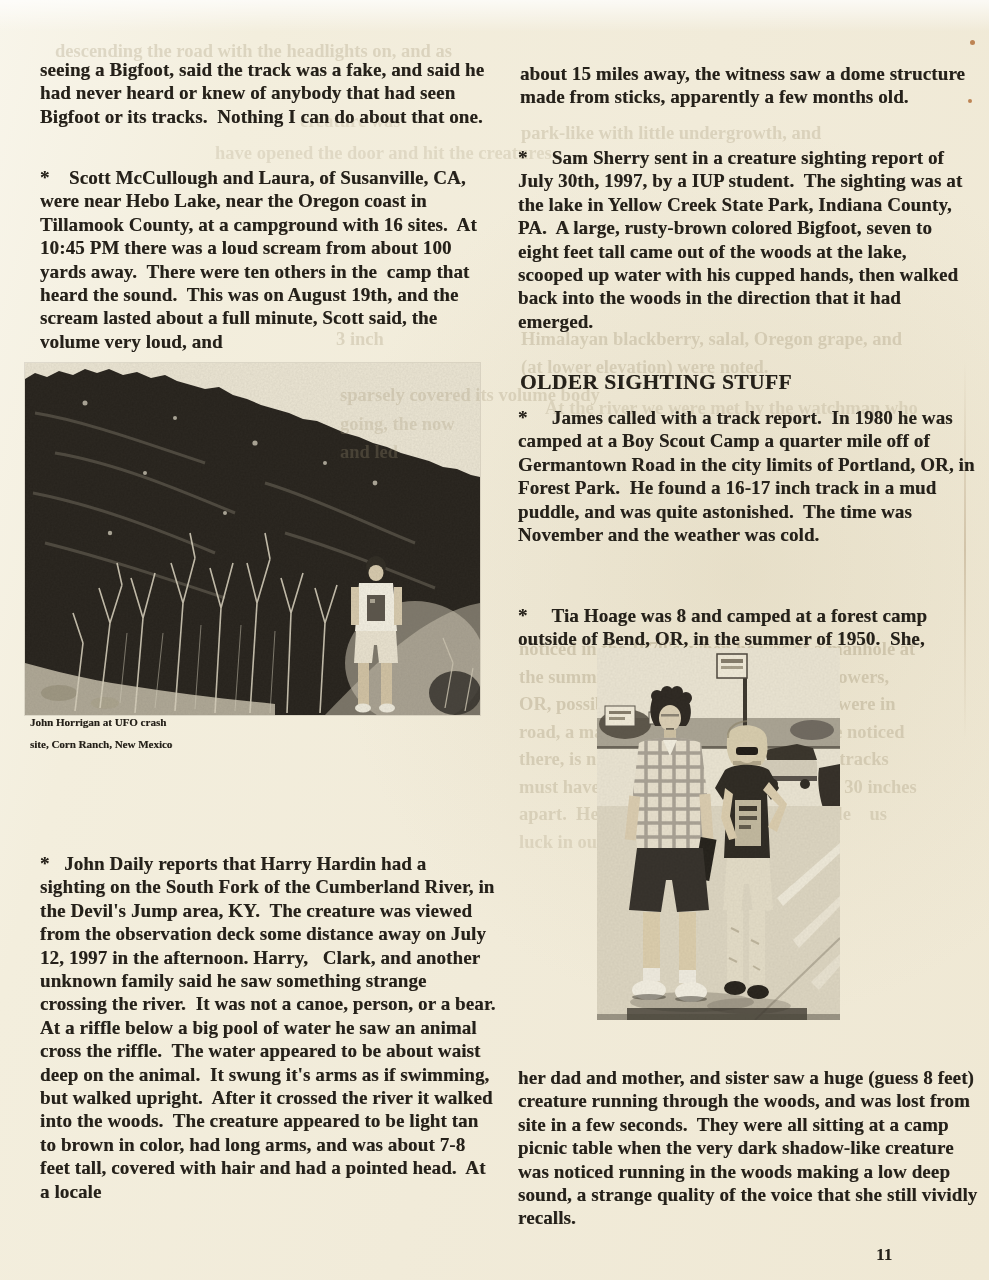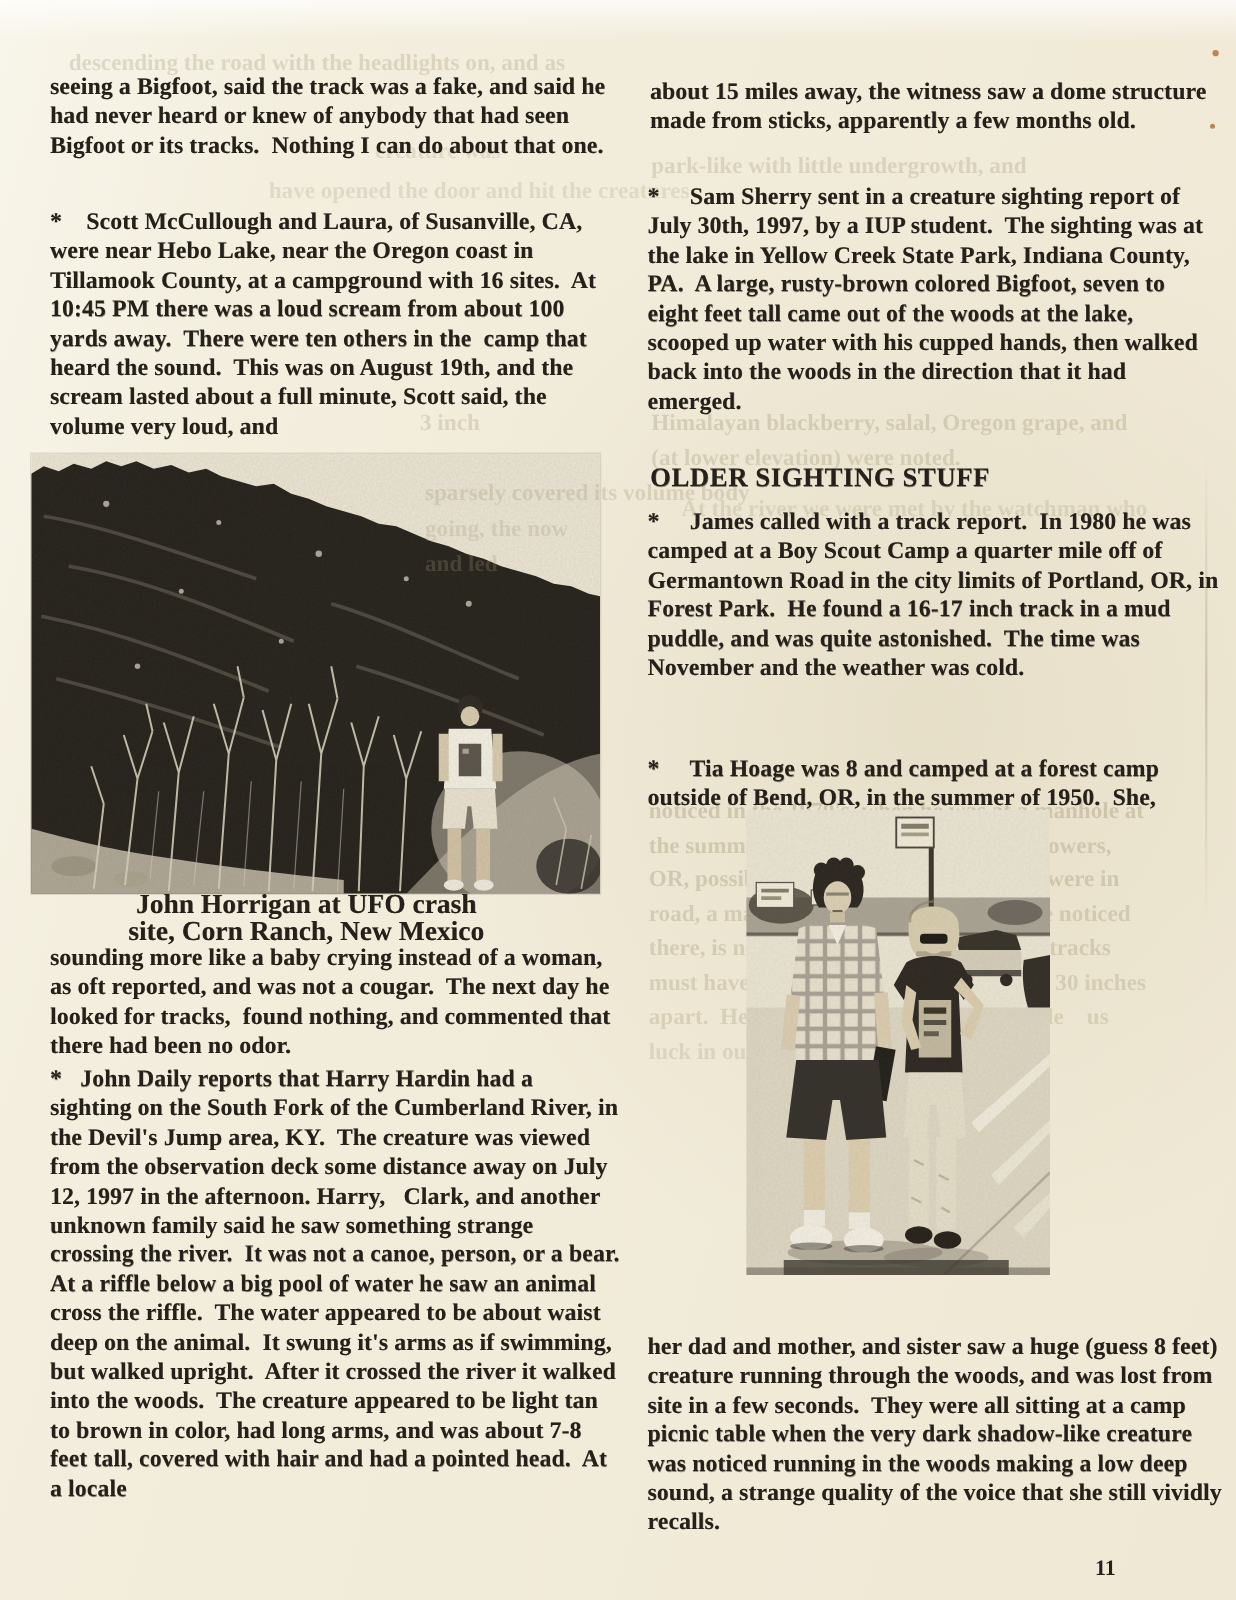--- a/index.html
+++ b/index.html
@@ -15,21 +15,21 @@
   .para{
     position:absolute;font-size:19px;line-height:23.4px;white-space:pre-wrap;
     letter-spacing:.1px;z-index:3;
     text-shadow:.3px .3px .35px rgba(40,33,25,.45);
   }
   .heading{
     position:absolute;font-size:21.5px;text-align:left;letter-spacing:.4px;z-index:3;
     text-shadow:.3px .3px .4px rgba(40,33,25,.5);
   }
   .caption{
-    position:absolute;text-align:center;font-size:22px;line-height:21.5px;z-index:3;
+    position:absolute;text-align:left;font-size:11px;line-height:21.5px;z-index:3;
     text-shadow:.3px .3px .3px rgba(40,33,25,.45);
   }
   .caption span{display:block;}
   .ghost{
     position:absolute;color:var(--ghost,#a79a7b);opacity:.38;filter:blur(.45px);
     font-size:18.5px;white-space:pre;z-index:1;line-height:22px;
   }
   .photo{position:absolute;z-index:2;}
   .photo svg{display:block;}
   .pagenum{position:absolute;font-size:17.5px;z-index:3;}
@@ -130,21 +130,20 @@
       </g>
       <rect width="455" height="352" filter="url(#gr1)" opacity=".16"></rect>
     </svg>
   </div>
 
   <div class="caption" style="left:30px;top:712px;width:430px">
     <span>John Horrigan at UFO crash</span>
     <span>site, Corn Ranch, New Mexico</span>
   </div>
 
-  <div class="para" style="left:40px;top:755px;width:452px">sounding more like a baby crying instead of a woman, as oft reported, and was not a cougar.  The next day he looked for tracks,  found nothing, and commented that there had been no odor.</div>
   <div class="para" style="left:40px;top:852px;width:456px">*   John Daily reports that Harry Hardin had a sighting on the South Fork of the Cumberland River, in the Devil's Jump area, KY.  The creature was viewed from the observation deck some distance away on July 12, 1997 in the afternoon. Harry,   Clark, and another unknown family said he saw something strange crossing the river.  It was not a canoe, person, or a bear.  At a riffle below a big pool of water he saw an animal cross the riffle.  The water appeared to be about waist deep on the animal.  It swung it's arms as if swimming, but walked upright.  After it crossed the river it walked into the woods.  The creature appeared to be light tan to brown in color, had long arms, and was about 7-8 feet tall, covered with hair and had a pointed head.  At a locale</div>
 
   <div class="para" style="left:520px;top:62px;width:450px">about 15 miles away, the witness saw a dome structure made from sticks, apparently a few months old.</div>
   <div class="para" style="left:518px;top:146px;width:456px">*     Sam Sherry sent in a creature sighting report of July 30th, 1997, by a IUP student.  The sighting was at the lake in Yellow Creek State Park, Indiana County, PA.  A large, rusty-brown colored Bigfoot, seven to eight feet tall came out of the woods at the lake, scooped up water with his cupped hands, then walked back into the woods in the direction that it had emerged.</div>
   <div class="heading" style="left:520px;top:370px;width:448px">OLDER SIGHTING STUFF</div>
   <div class="para" style="left:518px;top:406px;width:458px">*     James called with a track report.  In 1980 he was camped at a Boy Scout Camp a quarter mile off of Germantown Road in the city limits of Portland, OR, in Forest Park.  He found a 16-17 inch track in a mud puddle, and was quite astonished.  The time was November and the weather was cold.</div>
   <div class="para" style="left:518px;top:604px;width:458px">*     Tia Hoage was 8 and camped at a forest camp outside of Bend, OR, in the summer of 1950.  She,</div>
 
   <div class="photo" style="left:597px;top:648px">
     <svg width="243" height="372" viewBox="0 0 243 372">

